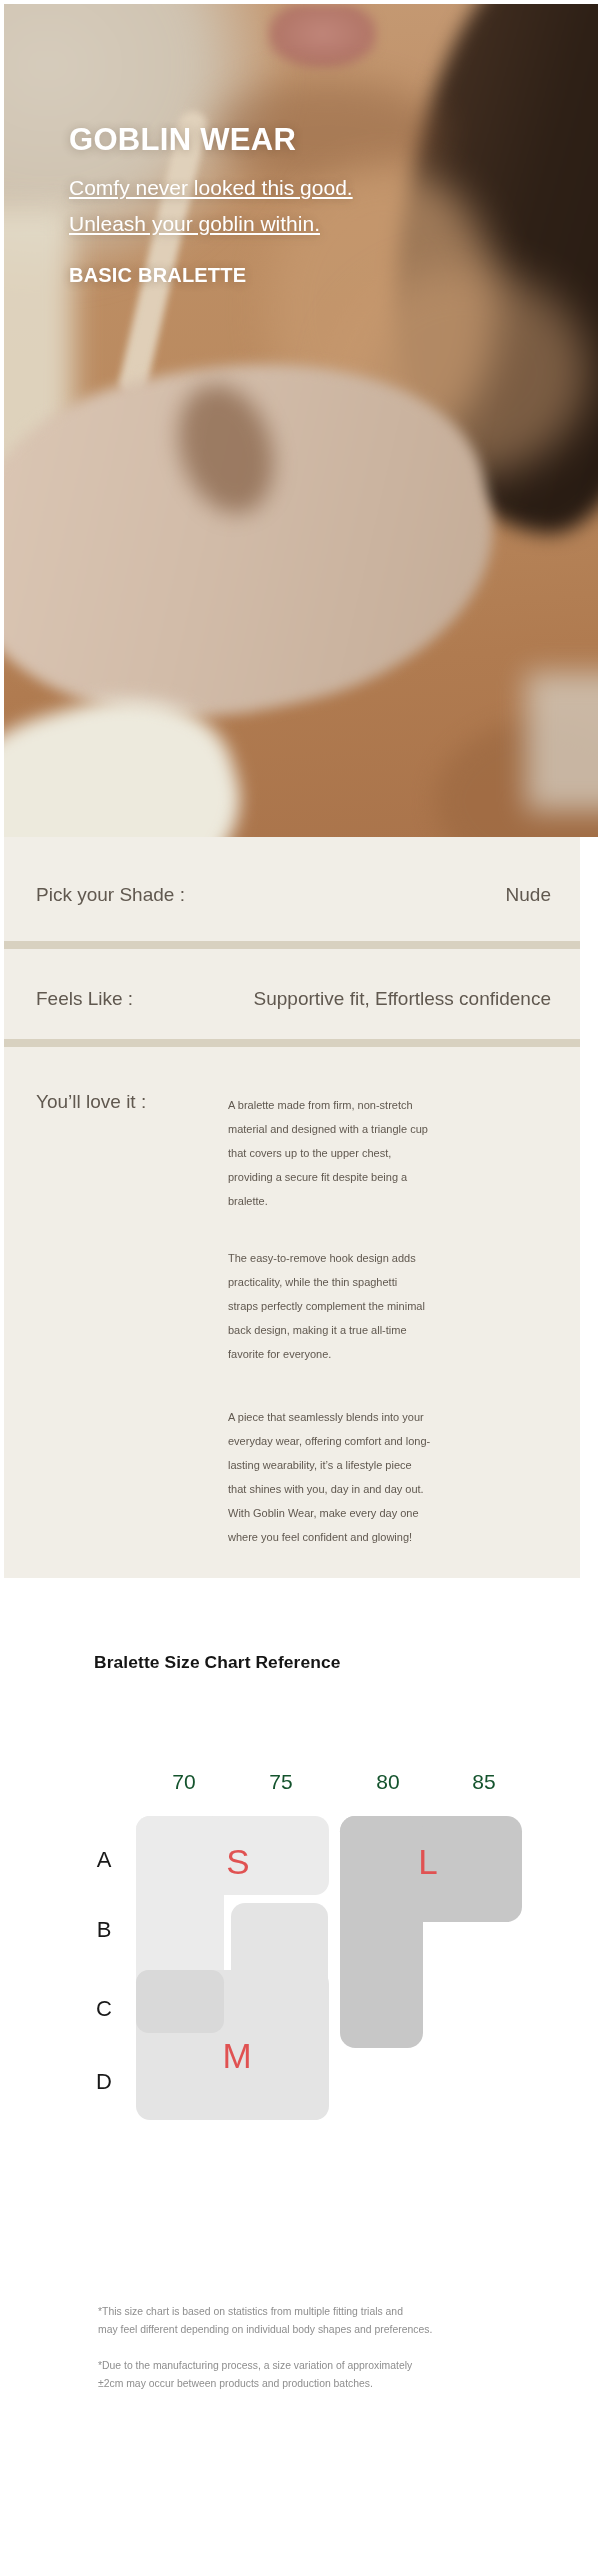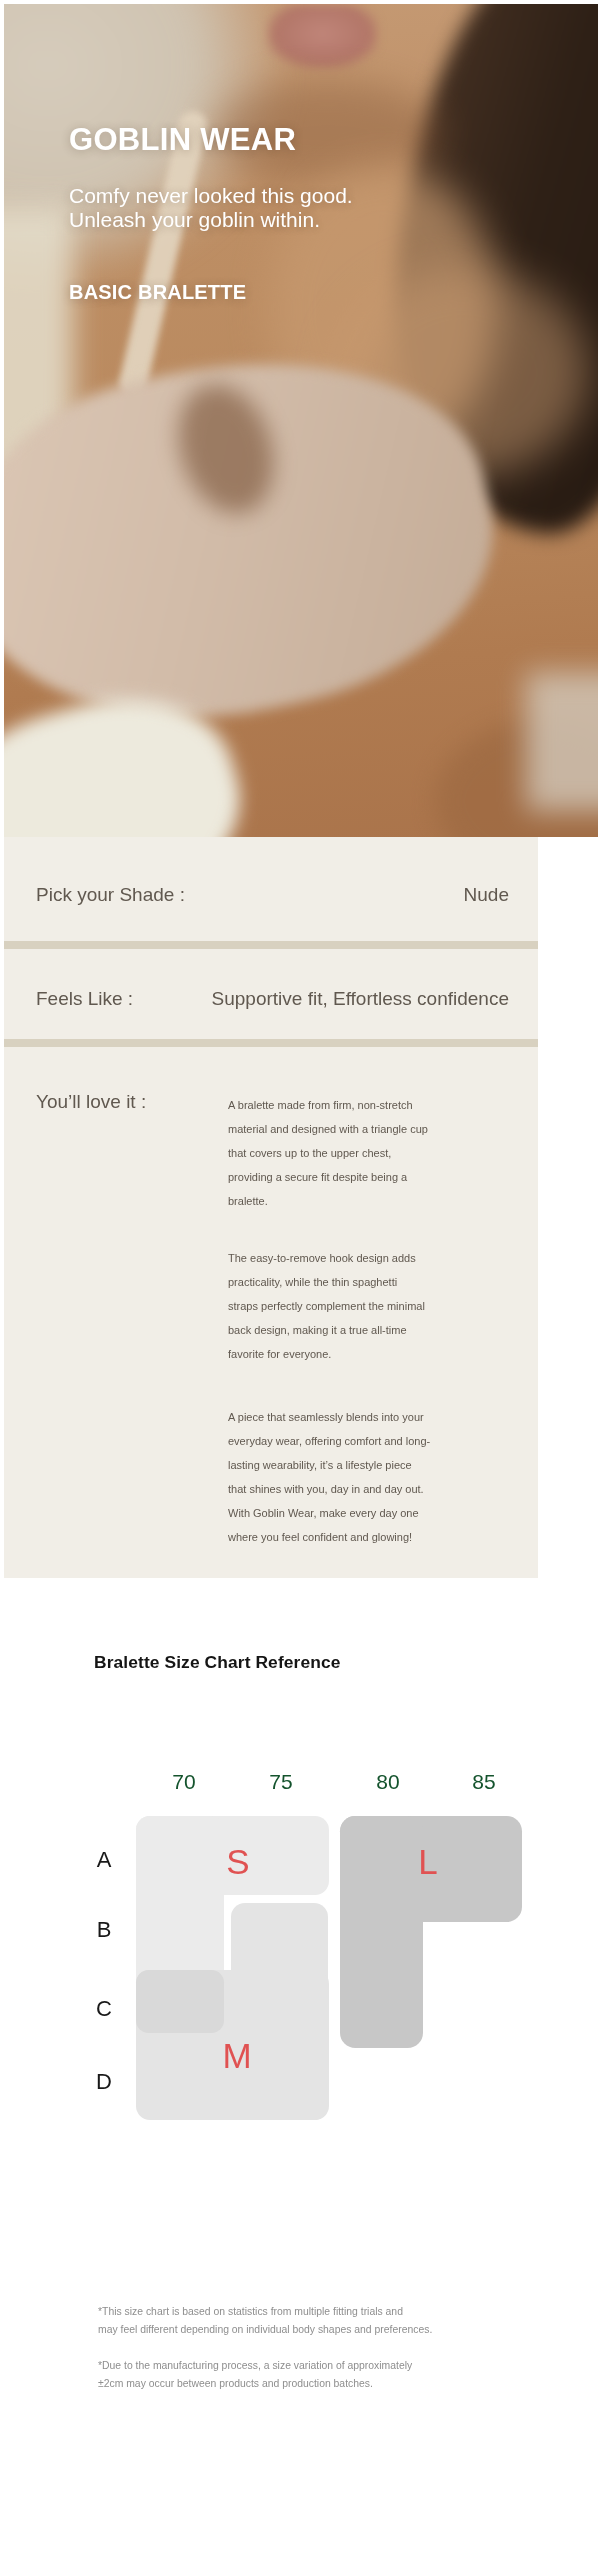--- a/index.html
+++ b/index.html
@@ -42,25 +42,25 @@
     border-radius:50%; filter:blur(21px); }
   .ph-tub { left:-63px; top:703px; width:299px; height:209px; background:#edeadd; border-radius:45%;
     transform:rotate(-16deg); filter:blur(8.3px); }
   .ph-arm { left:431px; top:717px; width:209px; height:160px; background:#a06c44; border-radius:50%;
     filter:blur(12.5px); opacity:.9; }
   .ph-wall-br { left:522px; top:668px; width:111px; height:139px; background:#d2c8ba;
     filter:blur(14px); opacity:.8; }
 
   .hero-text { position:absolute; color:#ffffff; text-shadow:0 0.7px 9.7px rgba(60,40,25,.28); }
   .hero-brand { left:61px; top:114px; font-size:31px; line-height:36px; font-weight:800; letter-spacing:0.3px; }
-  .hero-tagline { left:61px; top:176px; font-size:21px; line-height:24px; font-weight:400; white-space:pre-line; }
-  .hero-product { left:61px; top:272px; font-size:20px; line-height:25px; font-weight:700; letter-spacing:0.2px; }
+  .hero-tagline { left:61px; top:162px; font-size:21px; line-height:36px; font-weight:400; white-space:pre-line;text-decoration:underline; }
+  .hero-product { left:61px; top:255px; font-size:20px; line-height:25px; font-weight:700; letter-spacing:0.2px; }
 
   
-  .details { position:absolute; left:0; top:833px; width:534px; height:742px; background:#f1eee7; color:#60584f; }
+  .details { position:absolute; left:0; top:833px; width:576px; height:742px; background:#f1eee7; color:#60584f; }
   .d-label { position:absolute; left:28px; font-size:19px; line-height:22px; font-weight:400; }
   .d-value { position:absolute; right:25px; font-size:19px; line-height:22px; text-align:right; }
   .d-divider { position:absolute; left:0; right:0; height:0.7px; background:#d8d1c0; }
   .divider-1 { top:104px; }
   .divider-2 { top:202px; }
   .row1-label { top:43px; } .row1-value { top:43px; }
   .row2-label { top:147px; } .row2-value { top:147px; }
   .row3-label { top:250px; }
   .d-paragraphs { position:absolute; left:216px; top:248px; width:362px; font-size:11px; line-height:24px; }
   .d-paragraphs p { white-space:pre-line; }

